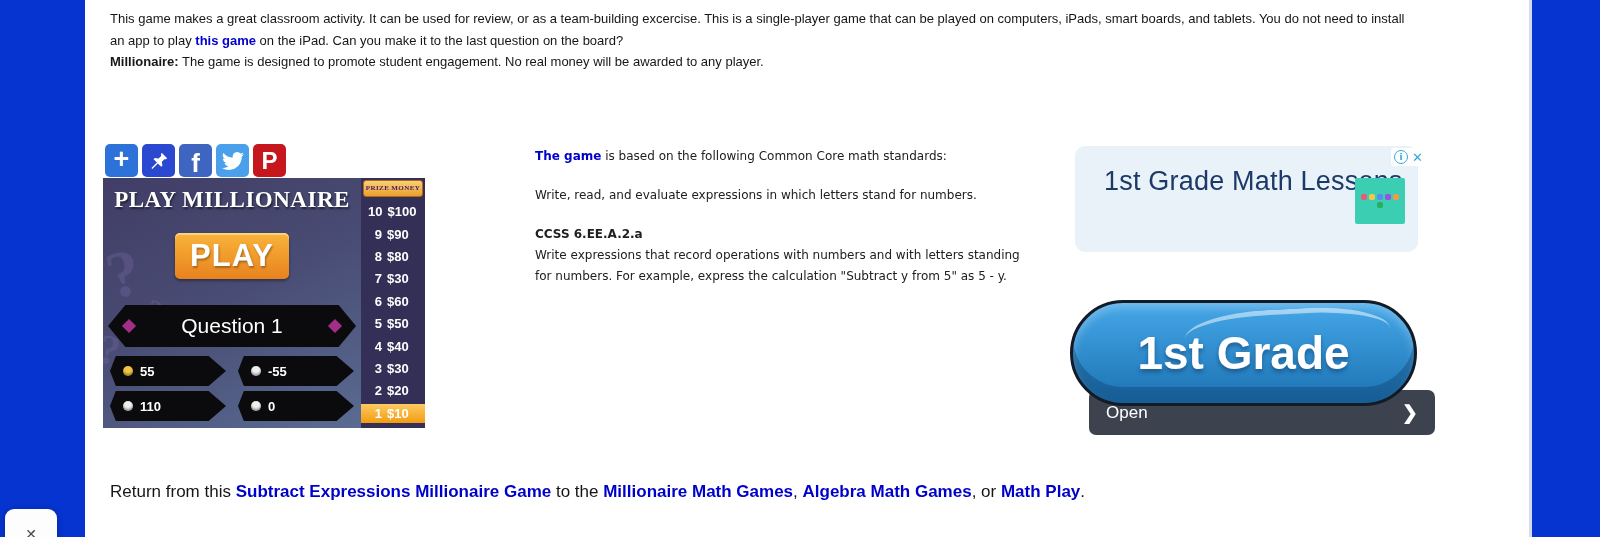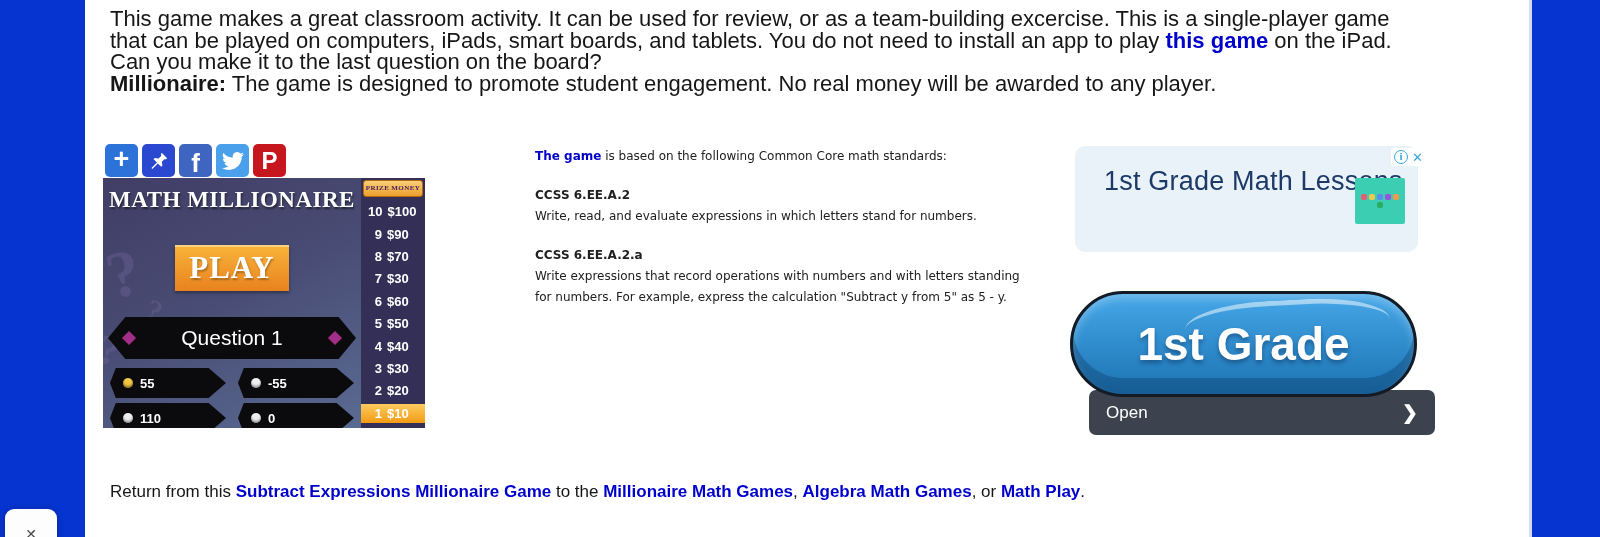--- a/index.html
+++ b/index.html
@@ -2,21 +2,21 @@
 <html style="--link: #0000CC;"><head>
 <meta charset="utf-8">
 <style>
   :root{ --link:#0000CC; }
   html,body{margin:0;padding:0;}
   body{width:1600px;height:537px;overflow:hidden;font-family:"Liberation Sans",sans-serif;}
   .page{position:relative;width:1600px;height:537px;overflow:hidden;}
   .content{position:absolute;left:85px;top:0;width:1447px;height:537px;background:#fff;border-right:3px solid #D7D9EF;box-sizing:border-box;}
 
   
-  .intro{position:absolute;left:25px;top:8px;width:1300px;font-size:22px;line-height:21.5px;color:#161616;}
+  .intro{position:absolute;left:25px;top:8px;width:1300px;font-size:13px;line-height:21.5px;color:#161616;}
   .intro p{margin:0;}
   .bold{font-weight:bold;}
   .tlink{color:var(--link);font-weight:bold;text-decoration:none;cursor:pointer;}
   .footer{position:absolute;left:25px;top:482px;width:1360px;font-size:17px;color:#161616;}
 
   
   .social{position:absolute;left:20px;top:144px;display:flex;gap:4px;}
   .social-btn{width:33px;height:33px;border-radius:5px;display:flex;align-items:center;justify-content:center;color:#fff;cursor:pointer;}
   .sg{font-weight:bold;font-size:24px;line-height:1;color:#fff;font-family:"Liberation Sans",sans-serif;}
   .sg-plus{font-size:27px;margin-top:-2px;}
@@ -24,21 +24,21 @@
   .sg-p{font-size:24px;}
 
   
   .game{position:absolute;left:18px;top:178px;width:322px;height:250px;display:flex;}
   .game-main{position:relative;width:258px;height:100%;background:linear-gradient(155deg,#413D66 0%,#484B73 45%,#5A6B92 100%);overflow:hidden;}
   .qmark{position:absolute;color:#70649C;opacity:.4;font-family:"Liberation Serif",serif;font-weight:bold;pointer-events:none;}
   .qm1{font-size:66px;left:4px;top:58px;transform:rotate(-14deg);}
   .qm2{font-size:42px;left:-4px;top:148px;transform:rotate(12deg);}
   .qm3{font-size:30px;left:44px;top:116px;transform:rotate(20deg);}
   .game-title{margin-top:9px;text-align:center;font-family:"Liberation Serif",serif;font-weight:bold;font-size:23px;color:#fff;letter-spacing:.5px;text-shadow:1px 2px 2px rgba(0,0,0,.55);}
-  .play-btn{width:114px;height:46px;margin:32px auto 0;background:linear-gradient(#F9B43B,#E8821E);border-radius:0;box-shadow:inset 0 2px 0 #FBD27E,0 2px 3px rgba(0,0,0,.35);color:#fff;font-weight:bold;font-size:31px;line-height:46px;text-align:center;letter-spacing:1px;text-shadow:1px 2px 2px rgba(0,0,0,.3);cursor:pointer;font-family:Liberation Serif, serif;}
+  .play-btn{width:114px;height:46px;margin:20px auto 0;background:linear-gradient(#F9B43B,#E8821E);border-radius:5px;box-shadow:inset 0 2px 0 #FBD27E,0 2px 3px rgba(0,0,0,.35);color:#fff;font-weight:bold;font-size:31px;line-height:46px;text-align:center;letter-spacing:1px;text-shadow:1px 2px 2px rgba(0,0,0,.3);cursor:pointer;}
   .qbanner{position:relative;width:248px;height:42px;margin:26px auto 0;background:#0B0B0D;clip-path:polygon(7% 0,93% 0,100% 50%,93% 100%,7% 100%,0 50%);display:flex;align-items:center;justify-content:center;color:#fff;font-size:21px;}
   .diamond{position:absolute;top:16px;width:10px;height:10px;background:#A32E88;transform:rotate(45deg);}
   .d-left{left:16px;}.d-right{right:16px;}
   .answers{width:244px;margin:9px auto 4px;display:grid;grid-template-columns:116px 116px;column-gap:12px;row-gap:5px;}
   .answer{height:30px;background:#0B0B0D;clip-path:polygon(0 50%,5% 0,85% 0,100% 50%,85% 100%,5% 100%);display:flex;align-items:center;padding-left:13px;gap:7px;color:#fff;font-weight:bold;font-size:13px;box-sizing:border-box;cursor:pointer;}
   .bullet{width:10px;height:10px;border-radius:50%;flex:none;box-shadow:inset 0 -2px 2px rgba(0,0,0,.35);}
   .ladder{width:64px;height:100%;background:#332F56;display:flex;flex-direction:column;box-sizing:border-box;}
   .ladder-header{margin:2px 2px 0;background:linear-gradient(#F9CF79,#EC9E2C);border:1px solid #B56A10;border-radius:3px;color:#45216B;font-family:"Liberation Serif",serif;font-weight:bold;font-size:7px;line-height:1;text-transform:uppercase;letter-spacing:.4px;text-align:center;padding:4px 0;box-sizing:border-box;}
   .ladder-rows{flex:1;display:flex;flex-direction:column;justify-content:space-evenly;padding:2px 0;}
   .ladder-row{display:flex;justify-content:flex-end;align-items:center;gap:5px;padding:2px 7px;color:#fff;font-weight:bold;font-size:13px;}
@@ -102,21 +102,21 @@
       <div class="social-btn" style="background: rgb(198, 23, 30);">
         <span class="sg sg-p">P</span>
       </div>
     </div>
 
     <div class="game">
       <div class="game-main">
         <span class="qmark qm1">?</span>
         <span class="qmark qm2">?</span>
         <span class="qmark qm3">?</span>
-        <div class="game-title">MATH MILLIONAIRE</div>
+        <div class="game-title">PLAY MILLIONAIRE</div>
         <div class="play-btn">PLAY</div>
         <div class="qbanner">
           <span class="diamond d-left"></span>
           <span>Question 1</span>
           <span class="diamond d-right"></span>
         </div>
         <div class="answers">
           <div class="answer">
               <span class="bullet" style="background: rgb(242, 198, 67);"></span>
               <span>55</span>
@@ -141,21 +141,21 @@
           <div class="ladder-row">
               <span class="lvl">10</span>
               <span class="amt">$100</span>
             </div>
           <div class="ladder-row">
               <span class="lvl">9</span>
               <span class="amt">$90</span>
             </div>
           <div class="ladder-row">
               <span class="lvl">8</span>
-              <span class="amt">$70</span>
+              <span class="amt">$80</span>
             </div>
           <div class="ladder-row">
               <span class="lvl">7</span>
               <span class="amt">$30</span>
             </div>
           <div class="ladder-row">
               <span class="lvl">6</span>
               <span class="amt">$60</span>
             </div>
           <div class="ladder-row">
@@ -177,21 +177,20 @@
           <div class="ladder-row highlight">
               <span class="lvl">1</span>
               <span class="amt">$10</span>
             </div>
         </div>
       </div>
     </div>
 
     <div class="standards">
       <p class="std-gap"><a href="#" class="tlink">The game</a><span> is based on the following Common Core math standards:</span></p>
-      <p class="std-code">CCSS 6.EE.A.2</p>
       <p class="std-gap">Write, read, and evaluate expressions in which letters stand for numbers.</p>
       <p class="std-code">CCSS 6.EE.A.2.a</p>
       <p>Write expressions that record operations with numbers and with letters standing for numbers. For example, express the calculation "Subtract y from 5" as 5 - y.</p>
     </div>
 
     <div class="ad-text" style="background: rgb(232, 242, 248);">
       <div class="ad-title" style="color: rgb(28, 57, 104);">1st Grade Math Lessons</div>
       <div class="ad-thumb" style="background: rgb(59, 206, 179);">
         <span class="dot" style="background:#E85D75"></span>
         <span class="dot" style="background:#F2C94C"></span>
@@ -204,21 +203,21 @@
         <span class="adc-info" style="color: rgb(53, 169, 218); border-color: rgb(53, 169, 218);">i</span>
         <span class="adc-close" style="color: rgb(53, 169, 218);">✕</span>
       </div>
     </div>
 
     <div class="ad-banner">
       <div class="open-bar" style="background: rgb(60, 67, 79);">
         <span>Open</span>
         <span class="chev">❯</span>
       </div>
-      <div class="pill" style="background: linear-gradient(rgb(69, 167, 232), rgb(28, 114, 178));">
+      <div class="pill" style="background: linear-gradient(rgb(69, 167, 232), rgb(28, 114, 178)); margin-top: 9px;">
         <span class="pill-label">1st Grade</span>
       </div>
     </div>
 
     <div class="footer"><span>Return from this </span><a href="#" class="tlink">Subtract Expressions Millionaire Game</a><span> to the </span><a href="#" class="tlink">Millionaire Math Games</a><span>, </span><a href="#" class="tlink">Algebra Math Games</a><span>, or </span><a href="#" class="tlink">Math Play</a><span>.</span></div>
   </div>
 
   <div class="overlay-close">✕</div>
 </div>
 

